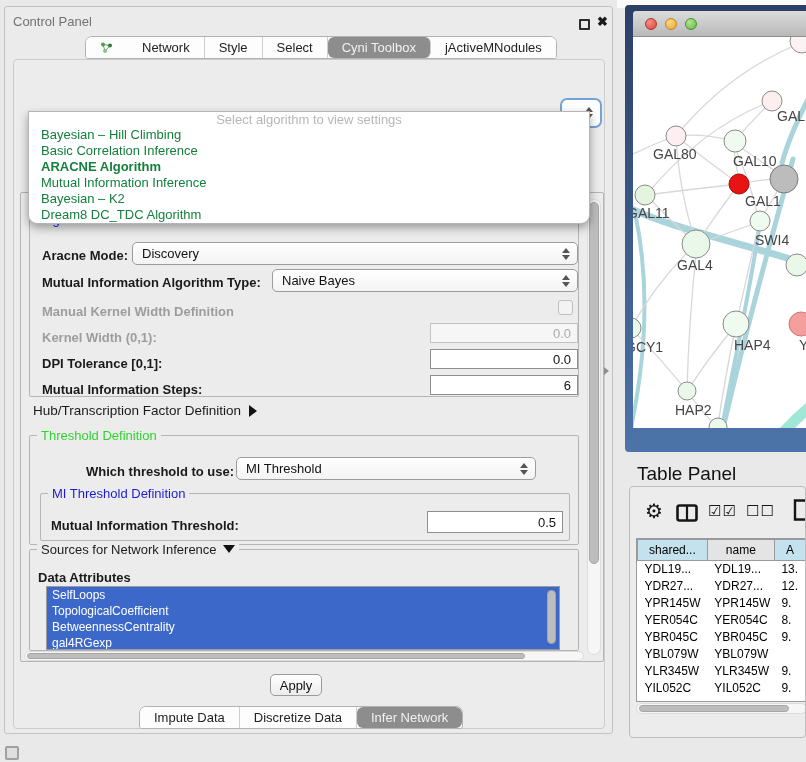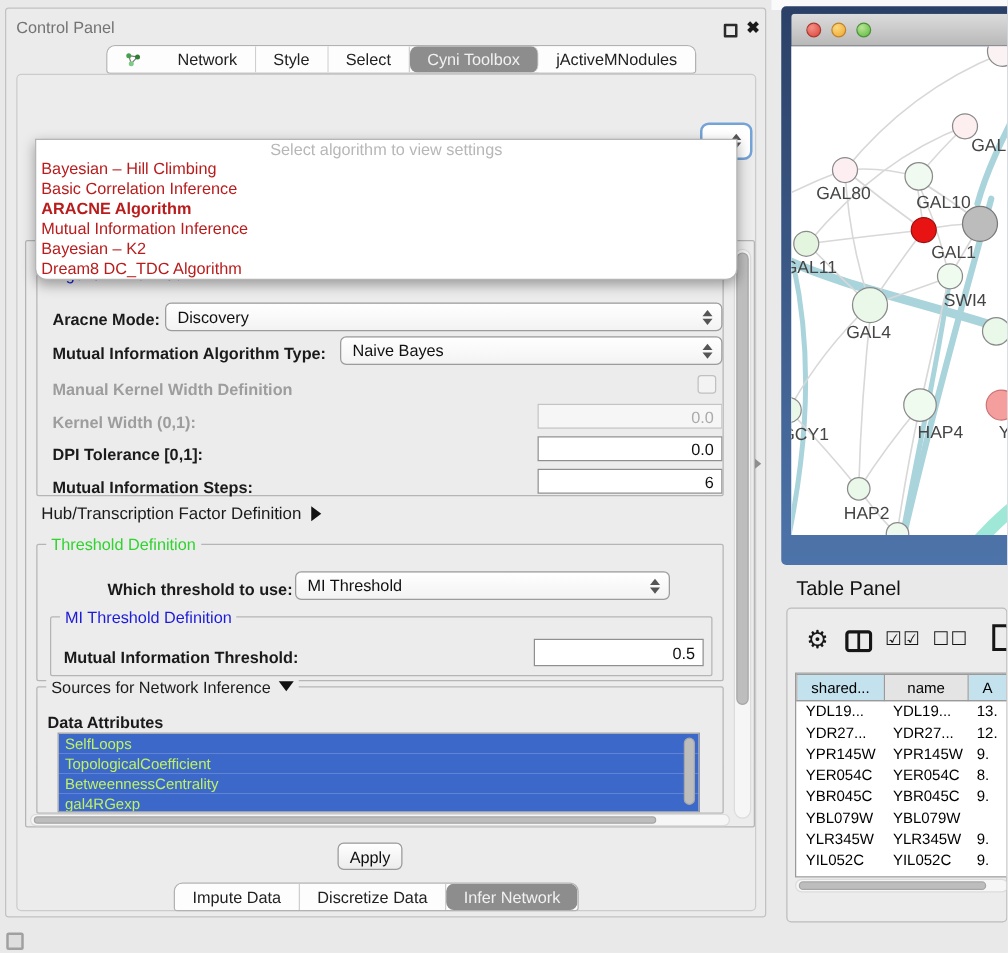--- a/index.html
+++ b/index.html
@@ -27,21 +27,21 @@
 
   #inner-panel { position:absolute; left:8px; top:52px; width:592px; height:670px;
     background:#ececec; border:1px solid #cccccc; border-radius:4px; }
 
   
   #algo-popup { position:absolute; left:14px; top:51px; width:562px; height:113px;
     background:#fff; border:1px solid #b5b5b5; border-radius:0 0 9px 9px; z-index:40;
     box-shadow:0 4px 10px rgba(0,0,0,0.35); overflow:hidden; }
   #algo-popup .menu-head { height:15px; line-height:15px; text-align:center;
     color:#b7b7b7; font-size:13px; }
-  .menu-item { height:16px; line-height:16px; font-size:13px; color:#b91c1c; padding-left:4px; }
+  .menu-item { height:16px; line-height:16px; font-size:13px; color:#15803d; padding-left:12px; }
   .menu-item.bold { font-weight:bold; }
 
   
   #ghost-combo { position:absolute; left:18px; top:88px; width:548px; height:26px;
     background:#fbfbfb; border:1px solid #ababab; border-radius:13px; z-index:2;
     font-size:13px; color:#9a9a9a; display:flex; align-items:center; padding-left:12px; }
   #focus-combo-frag { position:absolute; left:546px; top:38px; width:42px; height:30px;
     border:2px solid #74a3d8; border-radius:7px; background:#fff; z-index:2; }
 
   
@@ -69,21 +69,21 @@
   .tfield.dis { background:#f6f6f6; color:#ababab; border-color:#c3c3c3; }
 
   .chk { position:absolute; width:15px; height:15px; border:1px solid #c0c0c0;
     border-radius:3px; background:#f3f3f3; }
 
   .sb-track-v { position:absolute; background:#f6f6f6; border:1px solid #dcdcdc; border-radius:7px; }
   .sb-thumb { position:absolute; background:#bdbdbd; border:1px solid #a6a6a6; border-radius:6px; }
   .sb-track-h { position:absolute; background:#f6f6f6; border:1px solid #dcdcdc; border-radius:6px; }
 
   #attr-list { position:absolute; background:#fff; border:1px solid #9a9a9a; overflow:hidden; }
-  .attr-item { height:16px; line-height:16px; font-size:12px; color:#bef264;
+  .attr-item { height:16px; line-height:16px; font-size:12px; color:#ffffff;
     background:var(--sel-blue); padding-left:5px; }
 
   .arrow-right { display:inline-block; width:0; height:0; border-top:6px solid transparent;
     border-bottom:6px solid transparent; border-left:8px solid #111; margin-left:8px; vertical-align:-2px; }
   .arrow-down { display:inline-block; width:0; height:0; border-left:6px solid transparent;
     border-right:6px solid transparent; border-top:8px solid #111; margin-left:6px; vertical-align:1px; }
 
   #apply-btn { position:absolute; left:256px; top:614px; width:52px; height:22px;
     background:linear-gradient(#ffffff,#ececec); border:1px solid #9b9b9b; border-radius:5px;
     font-size:13px; color:#111; display:flex; align-items:center; justify-content:center; }
@@ -99,21 +99,21 @@
     background:linear-gradient(#dcdcdc,#b9b9b9); border-bottom:1px solid #8f8f8f;
     border-radius:3px 0 0 0; display:flex; align-items:center; padding-left:12px; }
   .tl { width:12px; height:12px; border-radius:50%; margin-right:8px; }
   #tl-red   { background:radial-gradient(circle at 35% 30%, #f49088, #dd4437); border:1px solid #aa3a30; }
   #tl-yel   { background:radial-gradient(circle at 35% 30%, #fbd97c, #f0a530); border:1px solid #c08428; }
   #tl-grn   { background:radial-gradient(circle at 35% 30%, #b9e594, #5cb840); border:1px solid #4a9237; }
   #net-canvas { position:absolute; left:8px; top:32px; width:173px; height:391px;
     background:#fff; overflow:hidden; }
   #net-svg text { font-family:"Liberation Sans", sans-serif; font-size:14px; fill:#454545; }
 
-  #table-panel-title { position:absolute; left:20px; top:463px; font-size:16px; color:#111; }
+  #table-panel-title { position:absolute; left:20px; top:463px; font-size:19px; color:#111; }
   #table-window { position:absolute; left:12px; top:486px; width:177px; height:252px;
     background:#ececec; border:1px solid #bcbcbc; border-radius:4px; overflow:hidden; }
   .tool-ic { position:absolute; color:#161616; }
   #tbl-wrap { position:absolute; left:6px; top:51px; width:171px; height:164px;
     overflow:hidden; background:#fff; border:1px solid #9a9a9a; }
   table { border-collapse:collapse; table-layout:fixed;border-radius:11px; }
   th, td { font-size:12px; font-weight:normal; height:17px; padding:0 0 0 7px;
     text-align:left; white-space:nowrap; overflow:hidden; }
   th { height:21px; text-align:center; padding:0; border:1px solid #9a9a9a; background:#e4e4e4; }
   th.accent { background:#c3e2ee; }

